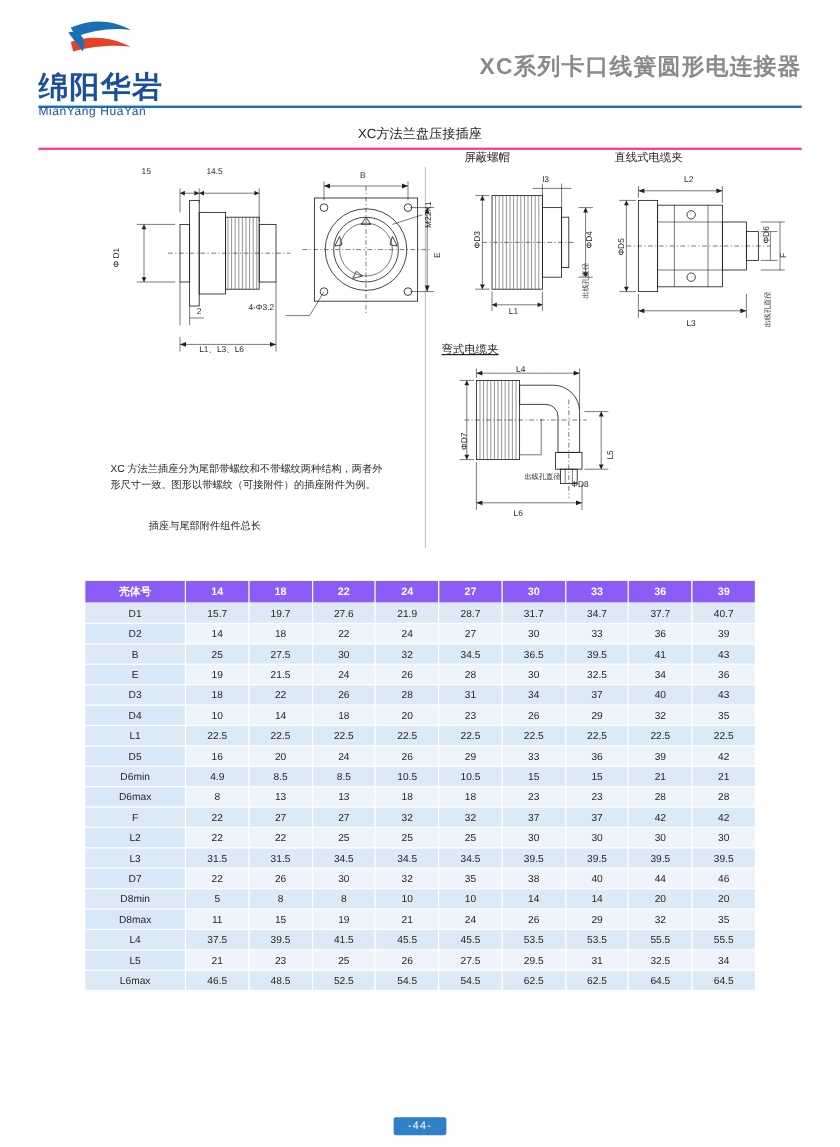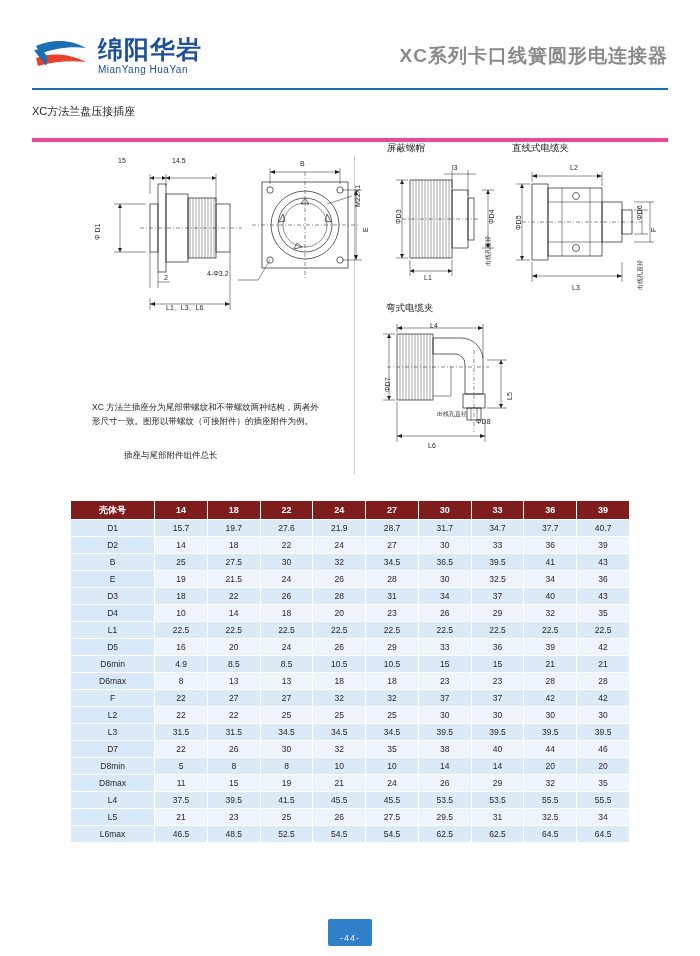--- a/index.html
+++ b/index.html
@@ -30,20 +30,21 @@
     margin: 24px 32px 0 32px;
     border-bottom: 2px solid #1b6fb5;
     display: flex;
     align-items: center;
     justify-content: space-between;
   }
   .logo-block {
     display: flex;
     align-items: center;
     gap: 8px;
+    flex-direction: column;
   }
   .logo-mark {
     width: 58px;
     height: 40px;
     position: relative;
   }
   .logo-text-wrap {
     display: flex;
     flex-direction: column;
     line-height: 1;
@@ -65,22 +66,23 @@
     font-weight: bold;
     color: #8a8a8a;
     letter-spacing: 1px;
   }
 
   
   .section-title {
     margin: 14px 32px 0 32px;
     font-size: 11px;
     color: #231f20;
-    padding-bottom: 19px;
-    border-bottom: 4px solid #ec4899;
+    padding-bottom: 4px;
+    border-bottom: 2px solid #ec4899;
+    text-align: center;
   }
 
   
   .drawings {
     position: relative;
     margin: 0 32px;
     height: 350px;
   }
   .vline {
     position: absolute;
@@ -132,21 +134,21 @@
     font-size: 8.5px;
   }
   th, td {
     border: 1px solid #ffffff;
     text-align: center;
     height: 16px;
     padding: 0;
     color: #231f20;
   }
   thead th {
-    background: #7f1d1d;
+    background: #8b5cf6;
     color: #ffffff;
     font-weight: bold;
     height: 18px;
     font-size: 9px;
   }
   tbody tr:nth-child(odd) td { background: #dce9f7; }
   tbody tr:nth-child(even) td { background: #eef4fc; }
   tbody td:first-child {
     background: #c6dcf2;
     font-weight: normal;
@@ -159,21 +161,21 @@
     left: 0;
     right: 0;
     bottom: 34px;
     text-align: center;
   }
   .page-num {
     display: inline-block;
     background: #2f7fc9;
     color: #fff;
     font-size: 9px;
-    padding: 14px 12px 3px 12px;
+    padding: 2px 12px 3px 12px;
     border-radius: 2px;
     letter-spacing: 1px;
   }
 </style>
 </head>
 <body>
 
 <div class="page">
 
   <div class="header">
@@ -383,21 +385,21 @@
       <path d="M120 118 l-5 -2 v4 z" fill="#231f20"></path>
     </svg>
     <div class="dim" style="left:538px; top:22px;">L2</div>
     <div class="dim vert" style="left:483px; top:88px;">ΦD5</div>
     <div class="dim vert" style="left:604px; top:78px;">ΦD6</div>
     <div class="dim vert" style="left:618px; top:90px;">F</div>
     <div class="dim" style="left:540px; top:142px;">L3</div>
     <div class="dim vert" style="left:604px; top:148px; font-size:6px;">出线孔直径</div>
     <div class="dim vert" style="left:452px; top:124px; font-size:6px;">出线孔直径</div>
 
-    <div class="draw-label" style="left:354px; top:160px;">弯式电缆夹</div>
+    <div class="draw-label" style="left:336px; top:160px;text-decoration:underline;">弯式电缆夹</div>
     <svg width="230" height="150" style="position:absolute; left:345px; top:178px;">
 
       <rect x="20" y="14" width="36" height="66" class="ln"></rect>
       <g class="ln-hatch">
         <line x1="23" y1="14" x2="23" y2="80"></line>
           <line x1="26" y1="14" x2="26" y2="80"></line>
         <line x1="29" y1="14" x2="29" y2="80"></line>
           <line x1="32" y1="14" x2="32" y2="80"></line>
         <line x1="35" y1="14" x2="35" y2="80"></line>
           <line x1="38" y1="14" x2="38" y2="80"></line>

